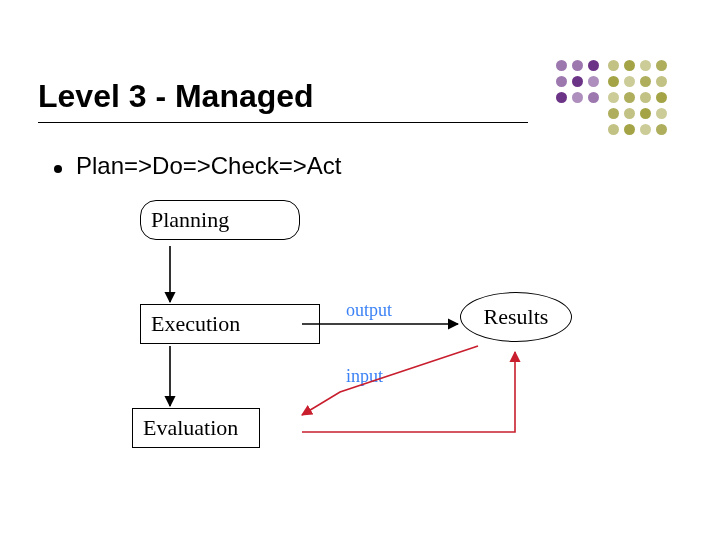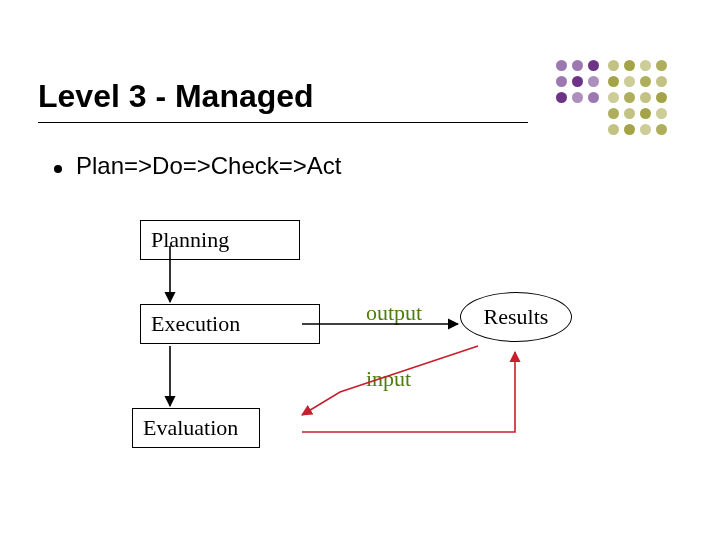--- a/index.html
+++ b/index.html
@@ -53,21 +53,21 @@
     background: #fff;
     border: 1.5px solid #000;
     font-family: "Times New Roman", Times, serif;
     font-size: 22px;
     color: #000;
     display: flex;
     align-items: center;
     padding-left: 10px;
     box-sizing: border-box;
   }
-  #box-planning  { left: 140px; top: 220px; width: 160px; height: 40px; }
+  #box-planning  { left: 140px; top: 200px; width: 160px; height: 40px; border-radius: 16px; }
   #box-execution { left: 140px; top: 304px; width: 180px; height: 40px; }
   #box-evaluation{ left: 132px; top: 408px; width: 128px; height: 40px; }
 
   .ellipse {
     position: absolute;
     left: 460px;
     top: 292px;
     width: 110px;
     height: 48px;
     border: 1.5px solid #000;
@@ -76,23 +76,22 @@
     font-family: "Times New Roman", Times, serif;
     font-size: 22px;
     display: flex;
     align-items: center;
     justify-content: center;
     text-align: right;
   }
   .label {
     position: absolute;
     font-family: "Times New Roman", Times, serif;
-    font-size: 22px;
-    color: #4d7c0f;
-    margin-left: 20px;
+    font-size: 18px;
+    color: #3b82f6;
   }
   #label-output  { left: 346px; top: 300px; }
   #label-input   { left: 346px; top: 366px; }
   #label-improve { left: 346px; top: 434px; }
 
   
   .dot {
     position: absolute;
     border-radius: 50%;
   }

